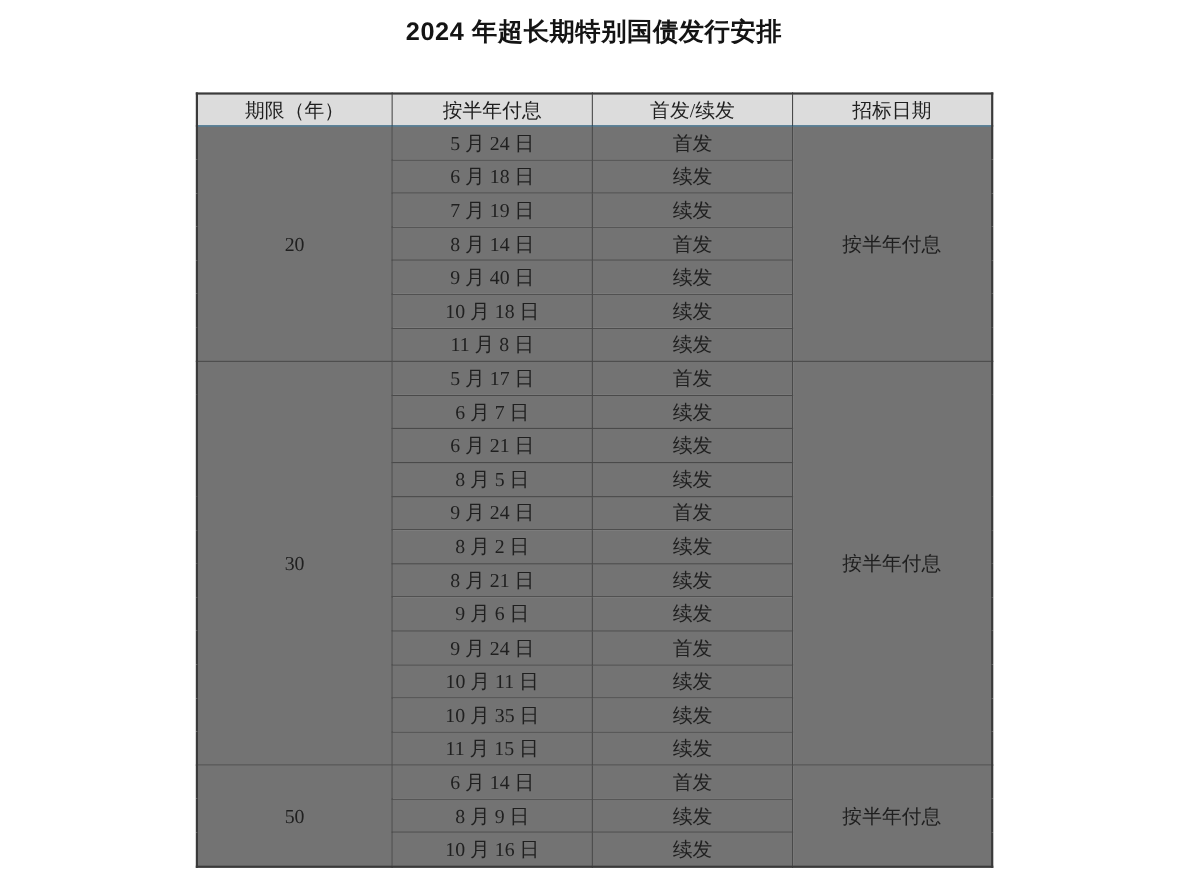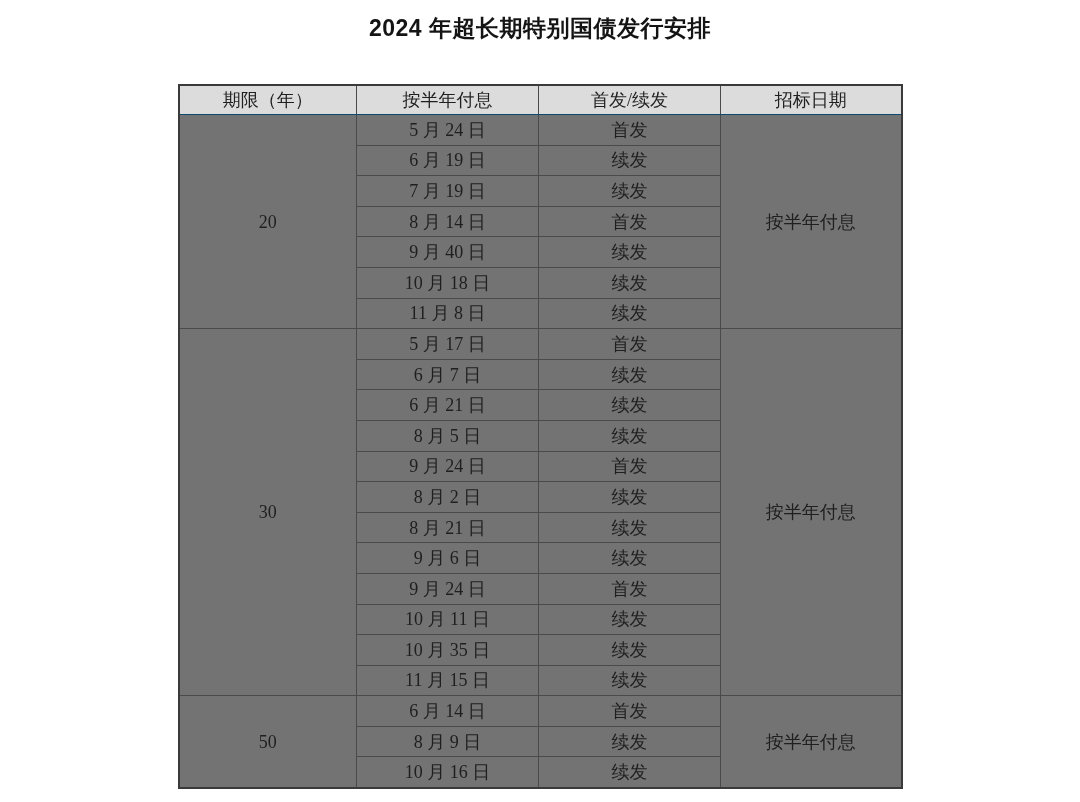--- a/index.html
+++ b/index.html
@@ -77,21 +77,21 @@
       </tr>
     </thead>
     <tbody id="table-body">
         <tr>
           <td rowspan="7">20</td>
           <td>5 月 24 日</td>
           <td>首发</td>
           <td rowspan="7">按半年付息</td>
         </tr>
         <tr>
-          <td>6 月 19 日</td>
+          <td>6 月 18 日</td>
           <td>续发</td>
         </tr>
         <tr>
           <td>7 月 19 日</td>
           <td>续发</td>
         </tr>
         <tr>
           <td>8 月 14 日</td>
           <td>首发</td>
         </tr>

